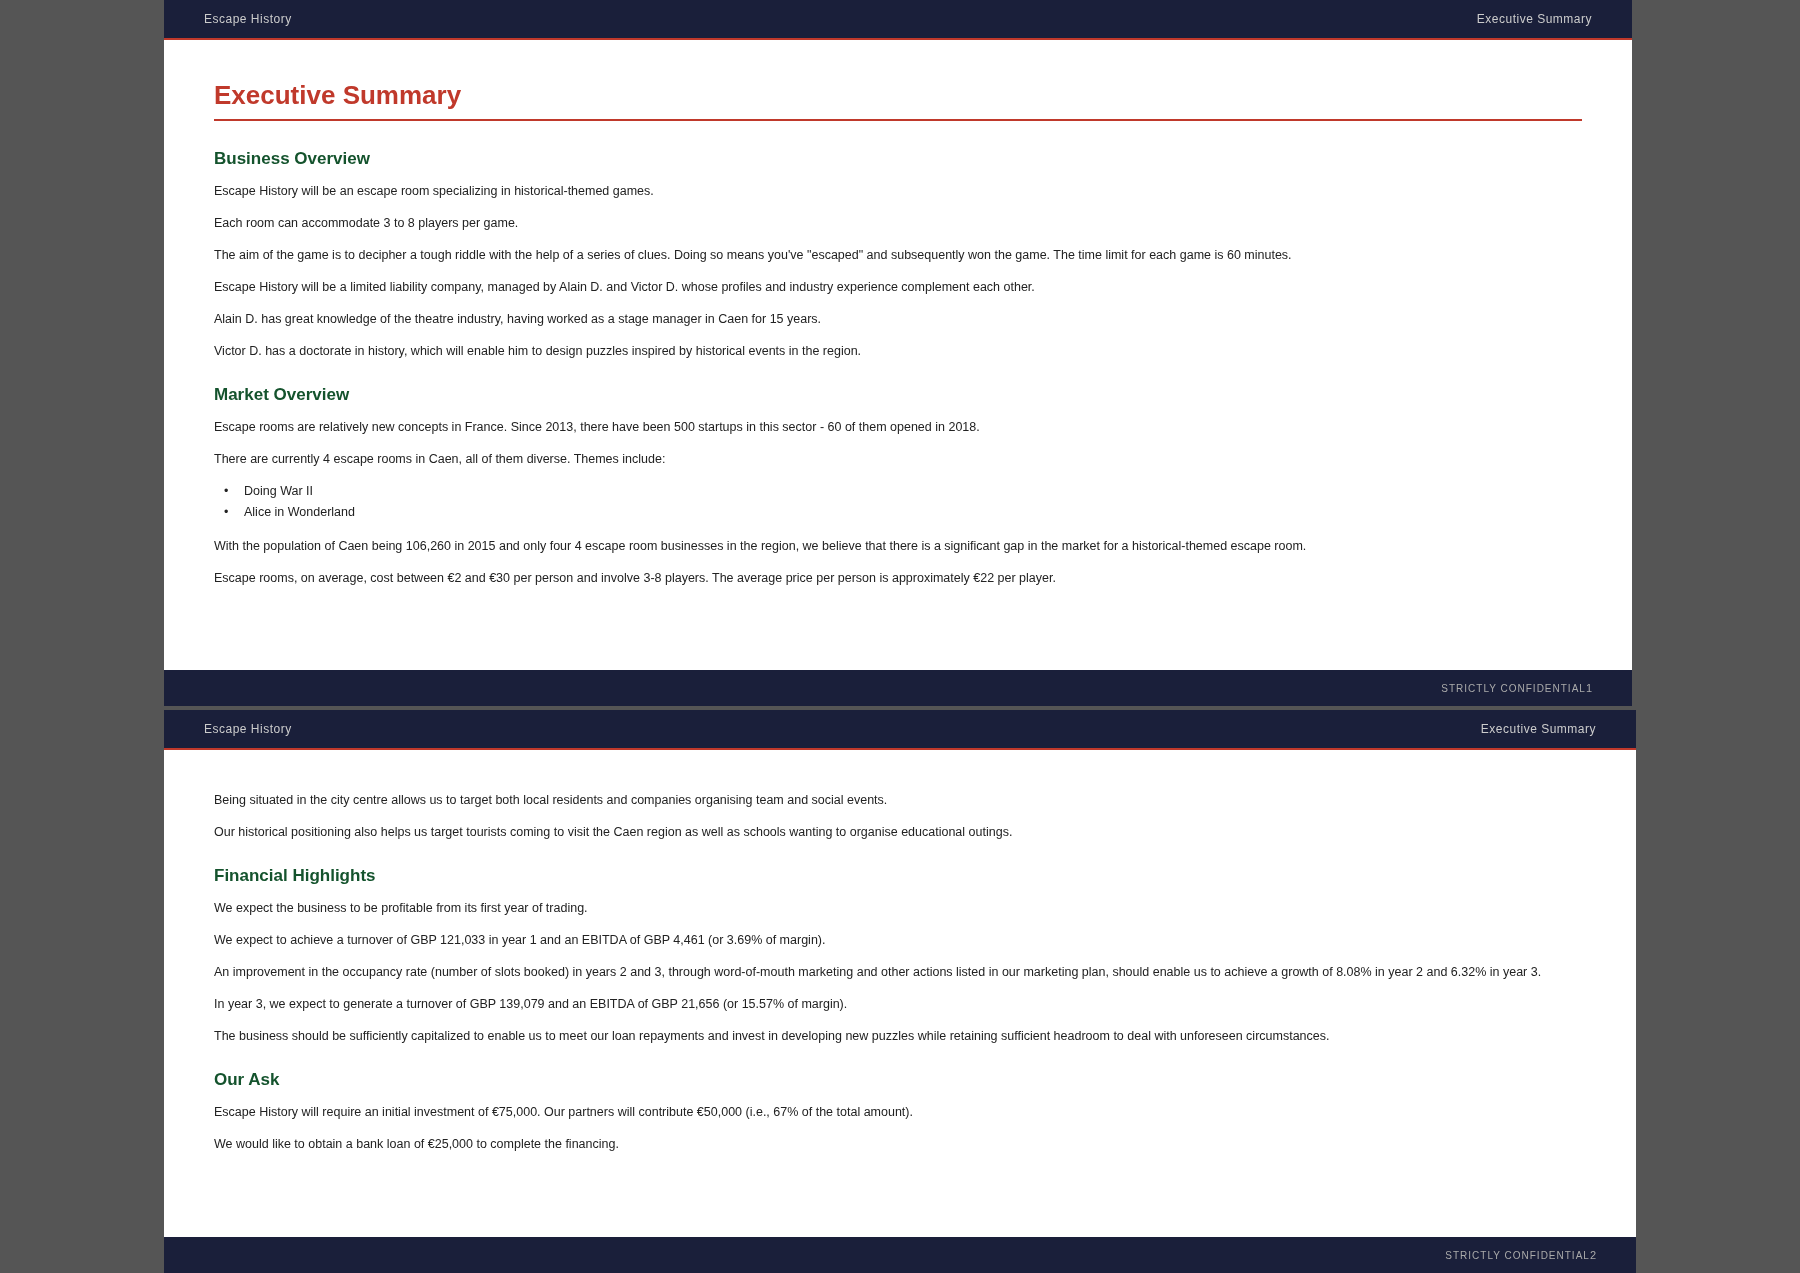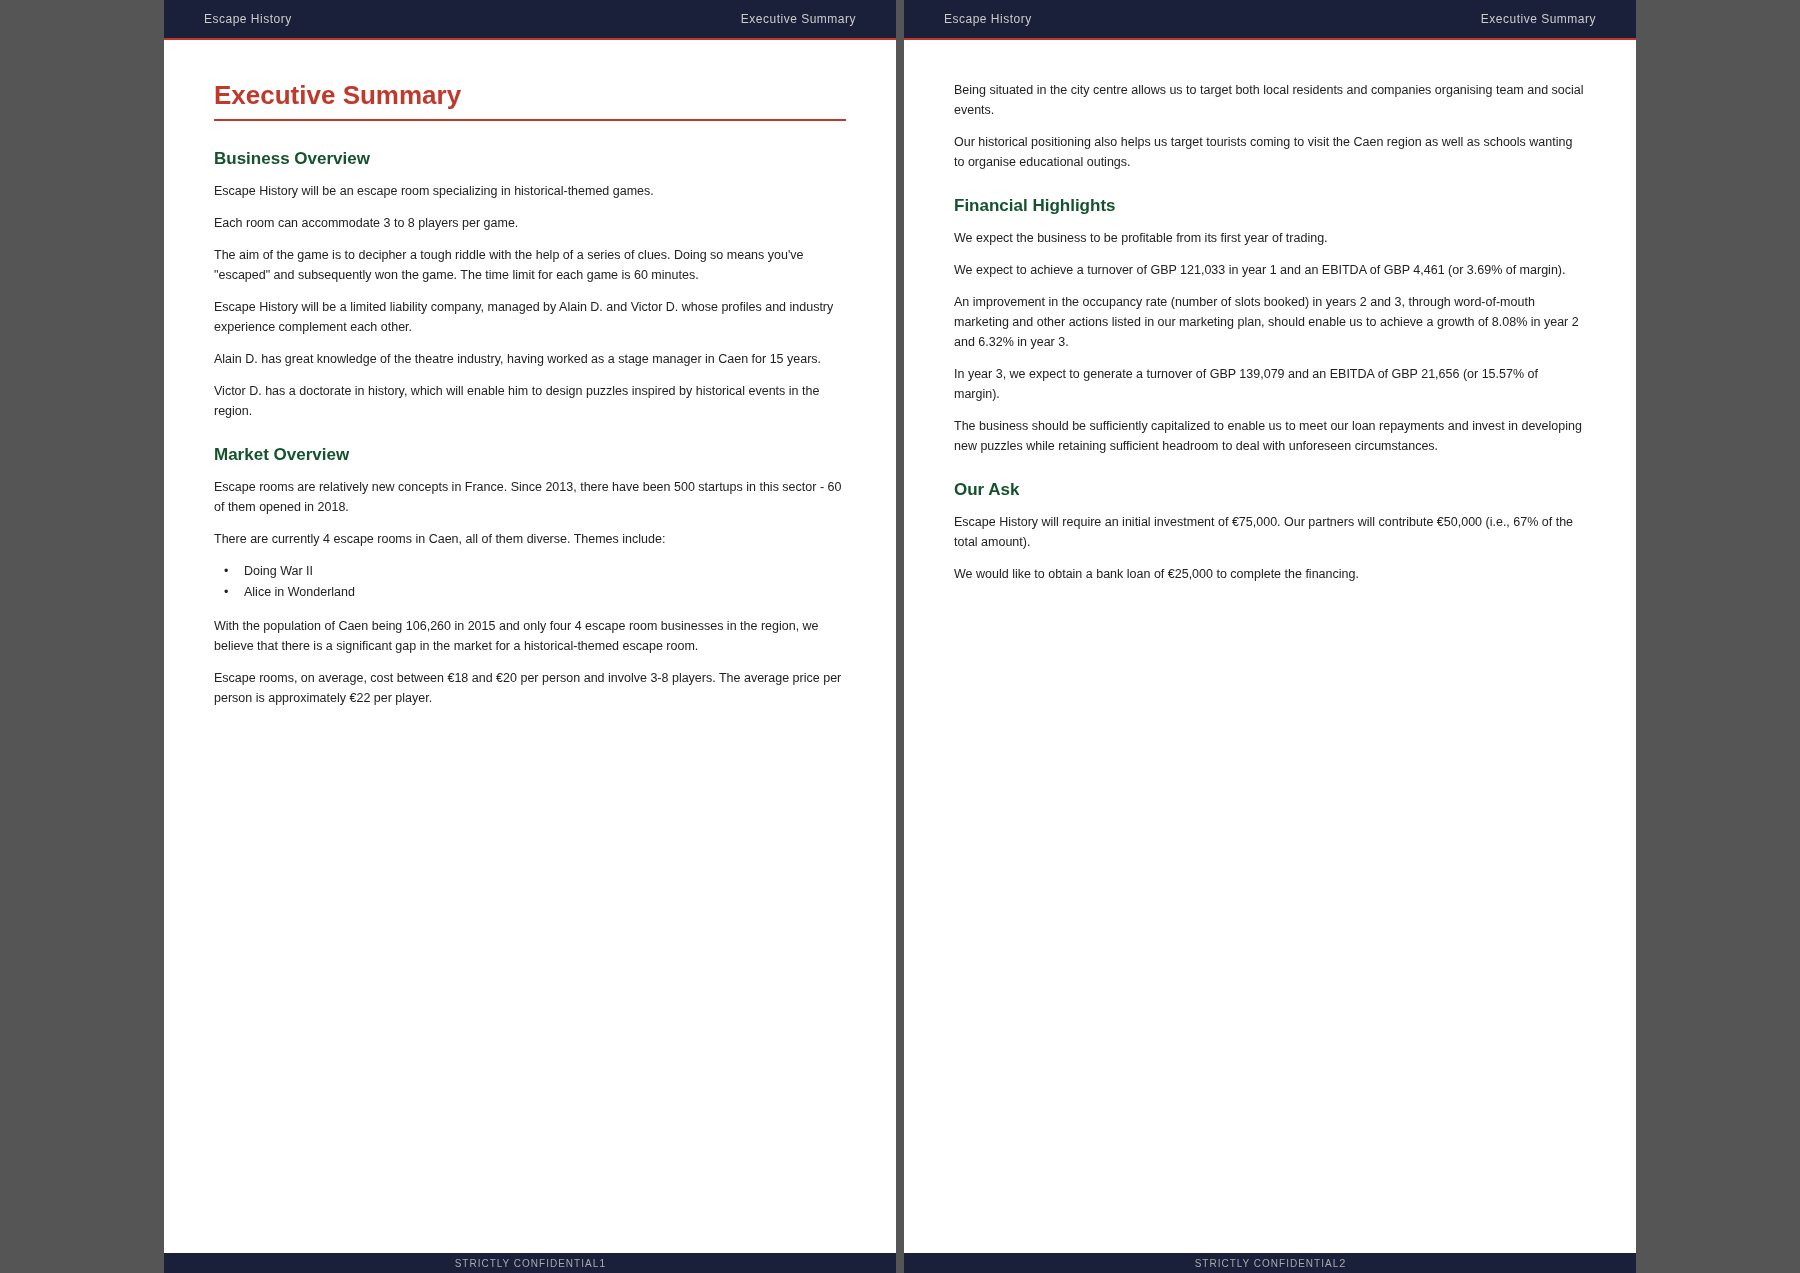--- a/index.html
+++ b/index.html
@@ -9,20 +9,21 @@
       justify-content: center;
       align-items: flex-start;
       min-height: 100vh;
       font-family: 'Arial', sans-serif;
     }
     .pages-container {
       display: flex;
       width: 1472px;
       min-height: 1273px;
       gap: 4px;
+      flex-direction: column;
     }
     .page {
       flex: 1;
       background: #fff;
       display: flex;
       flex-direction: column;
       position: relative;
     }
     .page-left {
       border-right: 4px solid #555;
@@ -37,23 +38,23 @@
       border-bottom: 2px solid #c0392b;
     }
     .page-header-left, .page-header-right {
       color: #ccc;
       font-size: 12px;
       letter-spacing: 0.5px;
     }
     
     .page-footer {
       background: #1a1f3a;
-      padding: 4px 40px;
+      padding: 12px 40px;
       display: flex;
-      justify-content: center;
+      justify-content: flex-end;
       align-items: center;
       margin-top: auto;
     }
     .page-footer-left {
       color: #aaa;
       font-size: 10px;
       letter-spacing: 1px;
     }
     .page-footer-right {
       color: #aaa;
@@ -135,21 +136,21 @@
       <p class="body-text">Victor D. has a doctorate in history, which will enable him to design puzzles inspired by historical events in the region.</p>
 
       <div class="section-heading">Market Overview</div>
       <p class="body-text">Escape rooms are relatively new concepts in France. Since 2013, there have been 500 startups in this sector - 60 of them opened in 2018.</p>
       <p class="body-text">There are currently 4 escape rooms in Caen, all of them diverse. Themes include:</p>
       <ul class="bullet-list">
         <li>Doing War II</li>
         <li>Alice in Wonderland</li>
       </ul>
       <p class="body-text">With the population of Caen being 106,260 in 2015 and only four 4 escape room businesses in the region, we believe that there is a significant gap in the market for a historical-themed escape room.</p>
-      <p class="body-text">Escape rooms, on average, cost between €18 and €20 per person and involve 3-8 players. The average price per person is approximately €22 per player.</p>
+      <p class="body-text">Escape rooms, on average, cost between €2 and €30 per person and involve 3-8 players. The average price per person is approximately €22 per player.</p>
     </div>
 
     <div class="page-footer">
       <span class="page-footer-left">STRICTLY CONFIDENTIAL</span>
       <span class="page-footer-right">1</span>
     </div>
   </div>
 
   <div class="page">
     <div class="page-header">

